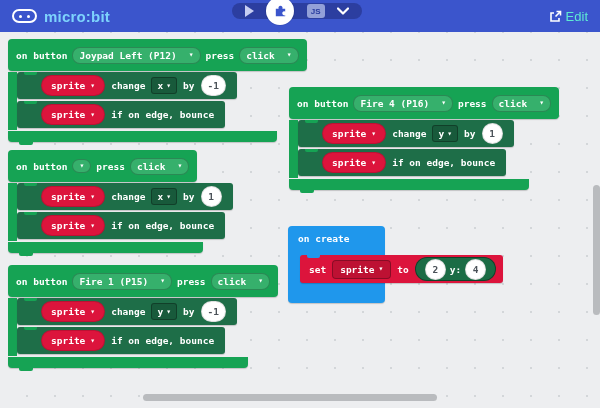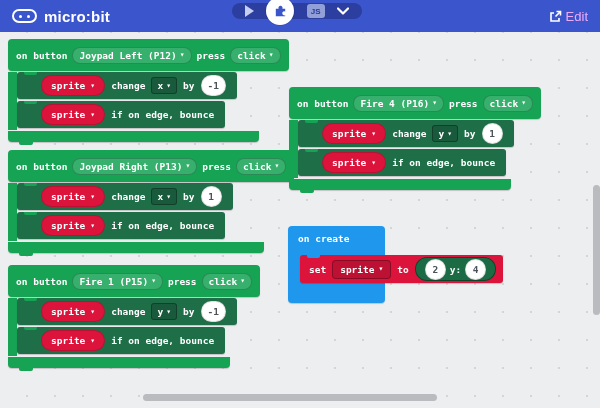--- a/index.html
+++ b/index.html
@@ -11,61 +11,61 @@
     position: relative; height: 32px; background: var(--topbar, #3b55cc);
     display: flex; align-items: center; padding: 0 12px;
   }
   .brand { display: flex; align-items: center; gap: 7px; }
   .logo-face {
     width: 25px; height: 14px; border: 2px solid #fff; border-radius: 8px;
     position: relative;
   }
   .logo-face i { position: absolute; top: 3.5px; width: 3px; height: 3px; background: #fff; border-radius: 50%; }
   .logo-face i.l { left: 5px; } .logo-face i.r { right: 5px; }
-  .brand-text { color: #ffffff; font-weight: bold; font-size: 15px; letter-spacing: .2px; }
+  .brand-text { color: #7dd3fc; font-weight: bold; font-size: 15px; letter-spacing: .2px; }
 
   .sim-pill {
     position: absolute; left: 232px; top: 3px; width: 130px; height: 16px;
     background: var(--pill-bg, #2c3ea0); border-radius: 13px;
     display: flex; align-items: center; justify-content: space-between; padding: 0 13px;
   }
   .play-tri {
     width: 0; height: 0; border-left: 9px solid #c7cef2;
     border-top: 6px solid transparent; border-bottom: 6px solid transparent;
   }
   .blocks-btn {
     width: 28px; height: 28px; margin-top: -1px; background: #fff; border-radius: 50%;
     display: flex; align-items: center; justify-content: center;
     box-shadow: 0 0 0 1px rgba(0,0,0,.08);
   }
   .js-btn {
     width: 18px; height: 14px; background: #93a0d8; border-radius: 3px;
     color: #273a9e; font-size: 8px; font-weight: bold;
     display: flex; align-items: center; justify-content: center;
   }
-  .edit-link { margin-left: auto; display: flex; align-items: center; gap: 4px; color: #f0abfc; font-size: 13px; }
+  .edit-link { margin-left: auto; display: flex; align-items: center; gap: 4px; color: #5eead4; font-size: 13px; }
 
   
   .workspace {
     position: relative; height: 376px;
     background-color: var(--workspace-bg, #edeef0);
     background-image: radial-gradient(circle, #d3d6d9 1px, rgba(0,0,0,0) 1.4px);
     background-size: 28px 28px; background-position: 13px 14px;
   }
 
   .cluster { position: absolute; display: inline-block; }
   .blocktext { font-family: "DejaVu Sans Mono", "Liberation Mono", monospace; font-size: 9.5px; font-weight: bold; color: #fff; white-space: nowrap; }
 
   .hat {
     display: inline-flex; align-items: center; gap: 5px; height: 25px;
     background: var(--block-green, #16a354); border-radius: 4px; padding: 16px 8px;
     box-shadow: 0 1px 1px rgba(0,0,0,.18);
   }
   .dd {
-    display: inline-flex; align-items: center; gap: 3px; padding: 2px 6px;
+    display: inline-flex; align-items: center; gap: 12px; padding: 2px 6px;
     border-radius: 8px; background: rgba(255,255,255,.14); border: 1px solid rgba(0,0,0,.22);
   }
   .arrow { font-size: 8px; line-height: 1; }
 
   .cbody { display: flex; margin-top: 1px; }
   .arm { width: 9px; background: var(--block-green, #16a354); }
   .stack { display: flex; flex-direction: column; align-items: flex-start; }
   .stmt {
     position: relative; display: inline-flex; align-items: center; gap: 6px; height: 27px;
     margin-bottom: 2px; background: var(--block-dark-green, #1e6e48); border-radius: 3px;
@@ -210,21 +210,20 @@
         </div>
       </div>
     </div>
     <div class="foot"></div>
   </div>
 
   <div class="cluster" style="left:8px; top:118px;">
     <div class="hat">
       <span>on button</span>
       <span class="dd">
-          <span>Joypad Right (P13)</span>
           <span class="arrow">▾</span>
         </span>
       <span>press</span>
       <span class="dd">
           <span>click</span>
           <span class="arrow">▾</span>
         </span>
     </div>
     <div class="cbody">
       <div class="arm"></div>

